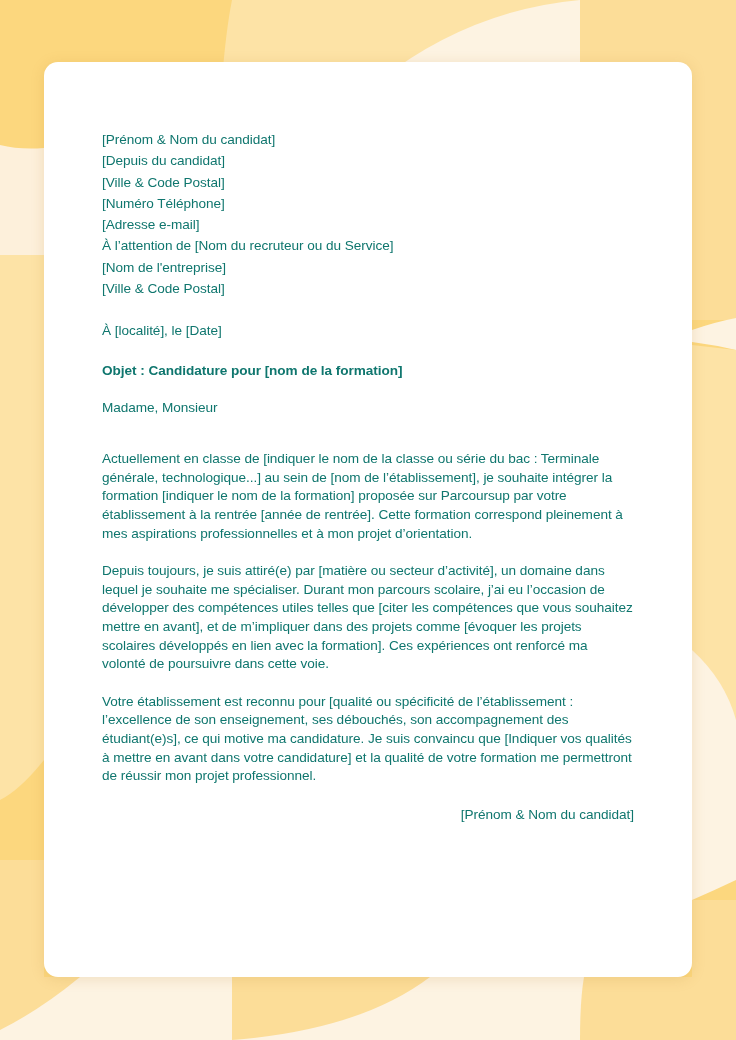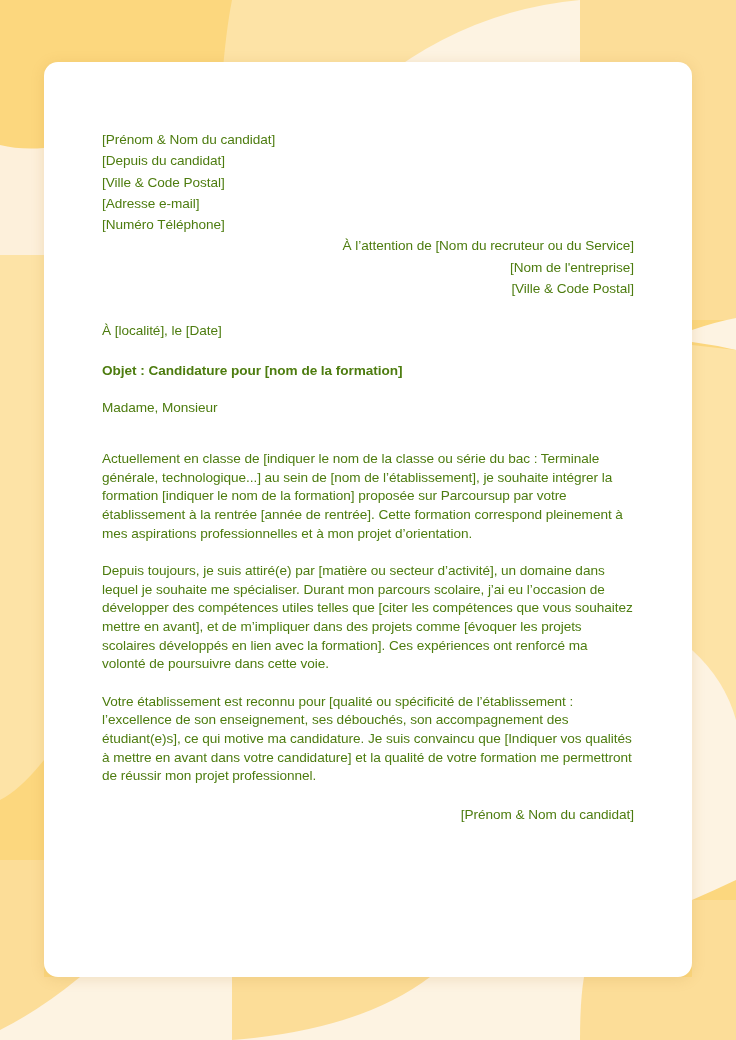--- a/index.html
+++ b/index.html
@@ -29,30 +29,30 @@
       border-radius: 14px;
       box-shadow: 0 2px 14px rgba(180, 130, 40, 0.18);
       z-index: 1;
     }
     .letter {
       position: absolute;
       left: 102px;
       top: 129px;
       width: 532px;
       z-index: 2;
-      color: #4d7c0f;
+      color: #0f766e;
       font-size: 13.6px;
       line-height: 21.3px;
       letter-spacing: -0.05px;
     }
     .block p {
       margin: 0;
     }
     .right {
-      text-align: right;
+      text-align: left;
     }
     .gap-date { margin-top: 21px; }
     .gap-subject { margin-top: 18px; }
     .gap-salut { margin-top: 16px; }
     .para {
       margin: 0;
       line-height: 18.6px;
     }
     .para-1 { margin-top: 32px; }
     .para-n { margin-top: 19px; }
@@ -86,22 +86,22 @@
   <path d="M584 977 L736 977 L736 1040 L580 1040 Q580 1000 584 977 Z" fill="#fcdd98"></path>
 </svg>
 
 <div class="card"></div>
 
 <div class="letter">
   <div class="block">
     <p>[Prénom &amp; Nom du candidat]</p>
     <p>[Depuis du candidat]</p>
     <p>[Ville &amp; Code Postal]</p>
+    <p>[Numéro Téléphone]</p>
     <p>[Adresse e-mail]</p>
-    <p>[Numéro Téléphone]</p>
   </div>
 
   <div class="block right">
     <p>À l’attention de [Nom du recruteur ou du Service]</p>
     <p>[Nom de l'entreprise]</p>
     <p>[Ville &amp; Code Postal]</p>
   </div>
 
   <p class="block gap-date" style="margin:21px 0 0 0;">À [localité], le [Date]</p>
 

